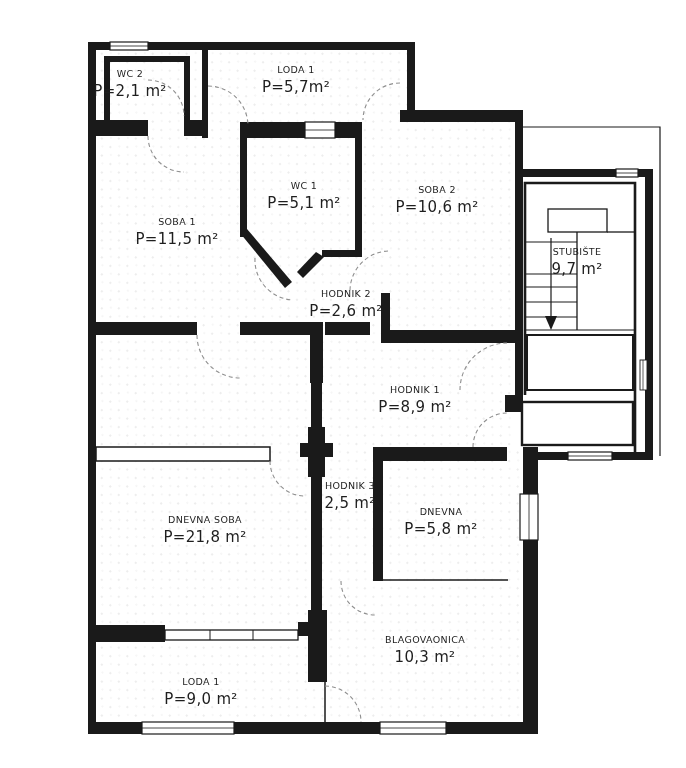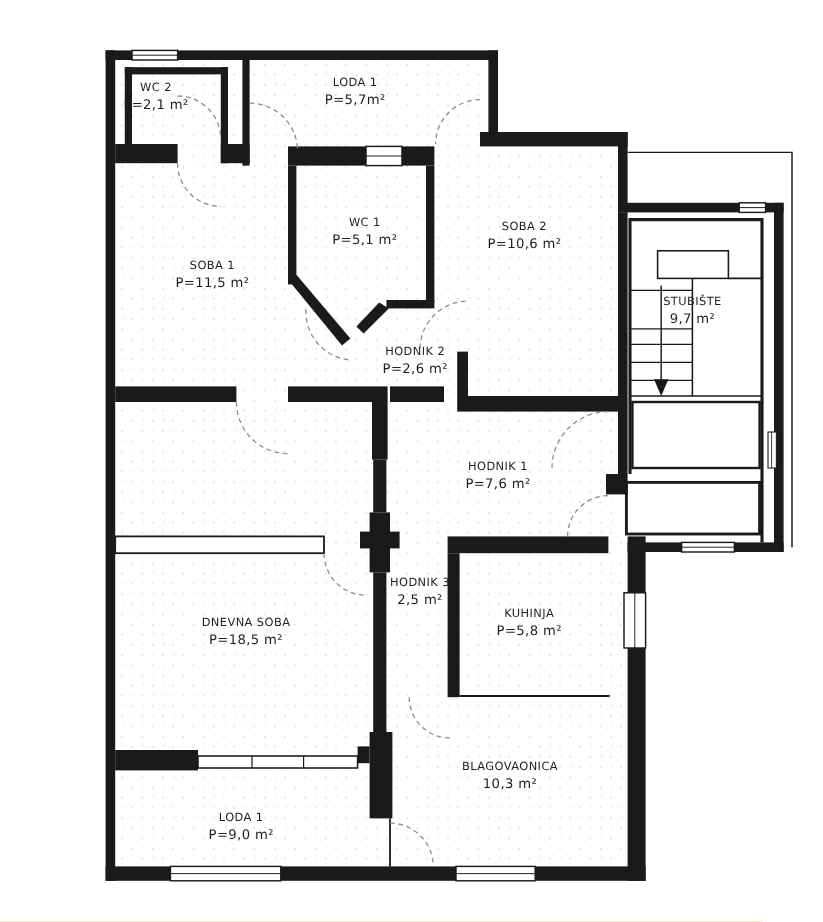--- a/index.html
+++ b/index.html
@@ -1,25 +1,25 @@
 <!DOCTYPE html>
 <html><head>
 <meta charset="utf-8">
 <style>
   html,body{margin:0;padding:0;background:#ffffff;}
   .plan-stage{
-    position:relative;width:686px;height:768px;background:#eab308;overflow:hidden;
+    position:relative;width:686px;height:768px;background:#bef264;overflow:hidden;
     font-family:"DejaVu Sans", sans-serif;
   }
   .plan-stage svg{position:absolute;left:0;top:0;}
   .room-label{
     position:absolute;transform:translateX(-50%);text-align:center;
     color:#1e1e1e;font-size:9.5px;line-height:1.35;letter-spacing:.35px;white-space:nowrap;
   }
-  .room-label .area{display:block;font-size:11px;letter-spacing:.3px;}
+  .room-label .area{display:block;font-size:15px;letter-spacing:.3px;}
 </style>
 </head>
 <body>
 
 <div class="plan-stage">
 
   <svg width="686" height="768" viewBox="0 0 686 768">
     <defs>
       <pattern id="dots" width="12" height="12" patternUnits="userSpaceOnUse" patternTransform="rotate(45)">
         <circle cx="2" cy="2" r="0.7" fill="#9a9a9a"></circle>
@@ -189,32 +189,32 @@
   <div class="room-label" style="left:346px;top:288px">
     <span>HODNIK 2</span>
     <span class="area">P=2,6 m²</span>
   </div>
   <div class="room-label" style="left:577px;top:246px">
     <span>STUBIŠTE</span>
     <span class="area">9,7 m²</span>
   </div>
   <div class="room-label" style="left:415px;top:384px">
     <span>HODNIK 1</span>
-    <span class="area">P=7,6 m²</span>
+    <span class="area">P=8,9 m²</span>
   </div>
   <div class="room-label" style="left:205px;top:514px">
     <span>DNEVNA SOBA</span>
-    <span class="area">P=18,5 m²</span>
+    <span class="area">P=21,8 m²</span>
   </div>
   <div class="room-label" style="left:350px;top:480px">
     <span>HODNIK 3</span>
     <span class="area">2,5 m²</span>
   </div>
   <div class="room-label" style="left:441px;top:506px">
-    <span>KUHINJA</span>
+    <span>DNEVNA</span>
     <span class="area">P=5,8 m²</span>
   </div>
   <div class="room-label" style="left:425px;top:634px">
     <span>BLAGOVAONICA</span>
     <span class="area">10,3 m²</span>
   </div>
   <div class="room-label" style="left:201px;top:676px">
     <span>LODA 1</span>
     <span class="area">P=9,0 m²</span>
   </div>

